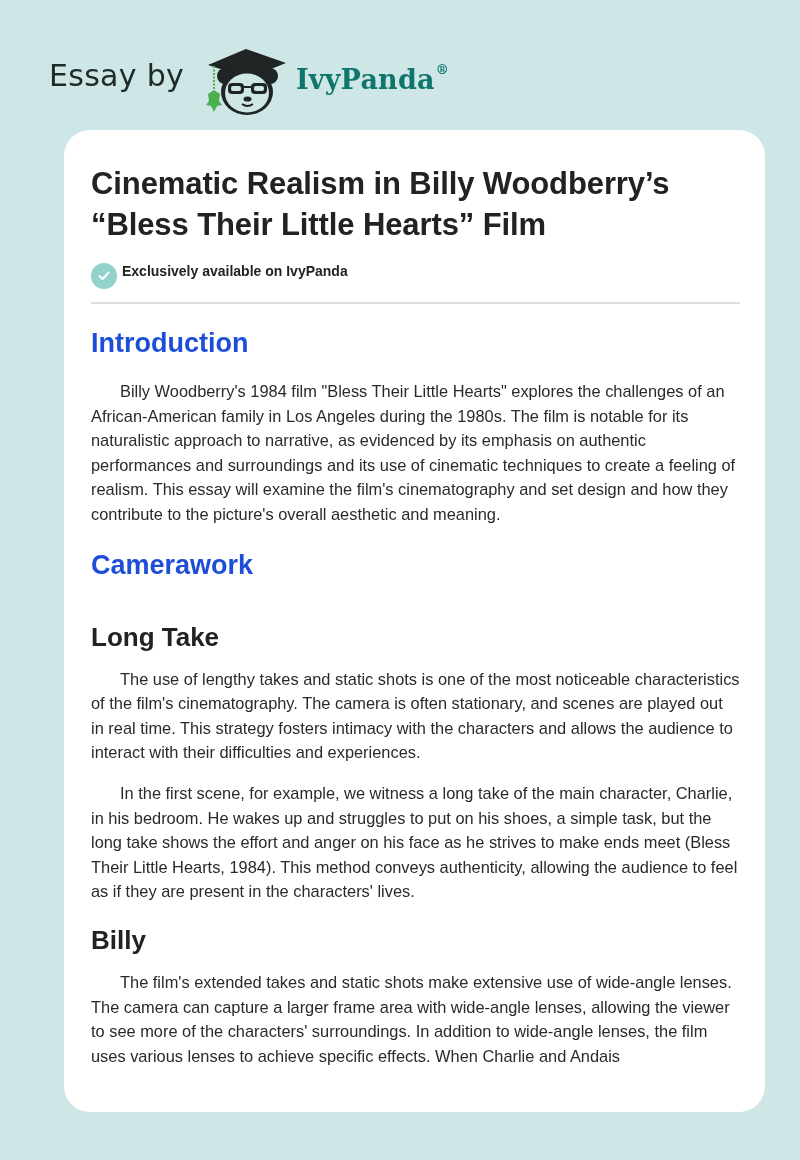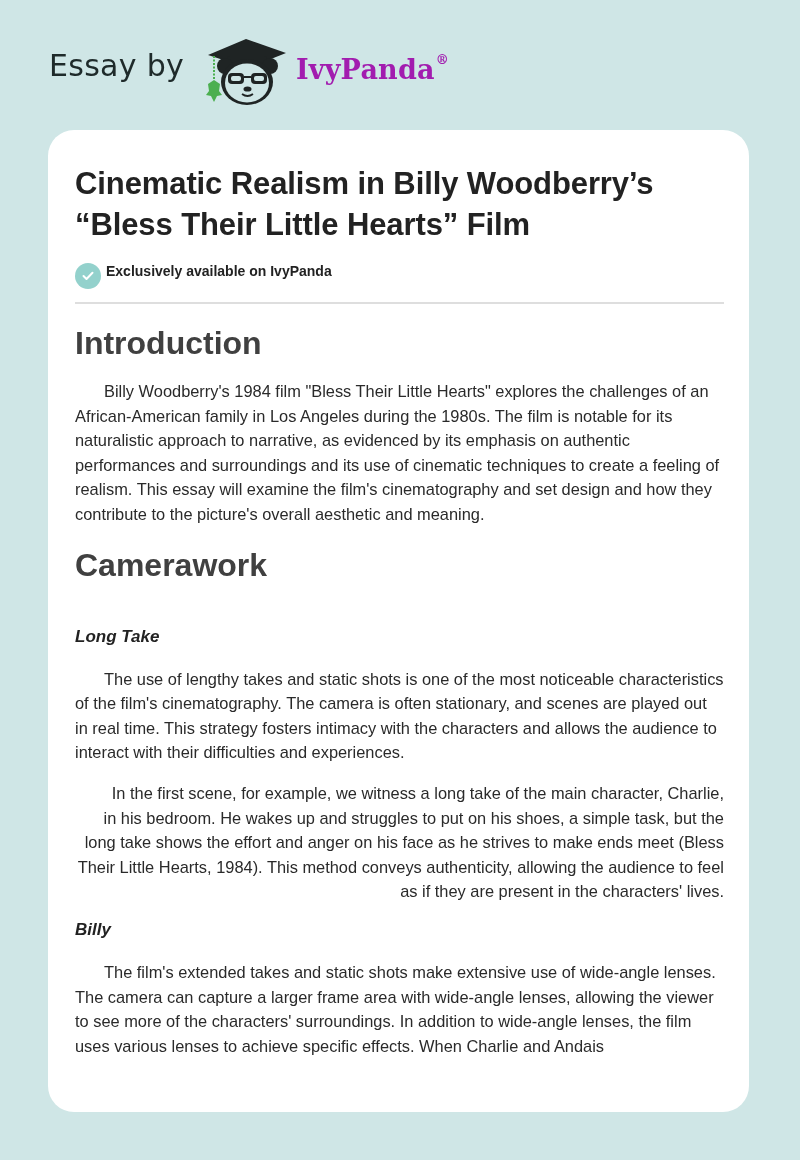--- a/index.html
+++ b/index.html
@@ -6,21 +6,21 @@
     html, body {
       width: 800px;
       height: 1160px;
       background: #cfe6e6;
       overflow: hidden;
       font-family: "Liberation Sans", sans-serif;
       color: #222;
     }
     .header {
       position: absolute;
-      left: 0; top: 0;
+      left: 0; top: 10px;
       width: 748px; height: 130px;
     }
     .brand-prefix {
       position: absolute;
       left: 49px; top: 48px;
       font-family: "DejaVu Sans", sans-serif;
       font-size: 30px;
       color: #1e2a2a;
       letter-spacing: 0.3px;
     }
@@ -28,34 +28,34 @@
       position: absolute;
       left: 200px; top: 36px;
       width: 92px; height: 72px;
     }
     .brand-name {
       position: absolute;
       left: 296px; top: 54px;
       font-family: "DejaVu Serif", serif;
       font-weight: bold;
       font-size: 27px;
-      color: #a21caf;
+      color: #0f766e;
       letter-spacing: 0.2px;
     }
     .brand-name sup {
       font-size: 13px;
       vertical-align: top;
       position: relative;
       top: -2px;
       margin-left: 1px;
       font-weight: bold;
     }
     .card {
       position: absolute;
-      left: 48px; top: 130px;
+      left: 64px; top: 130px;
       width: 701px; height: 982px;
       background: #ffffff;
       border-radius: 26px;
       overflow: hidden;
       padding-left: 20px;
     }
     .card-inner {
       position: absolute;
       left: 27px; top: 0;
       width: 649px;
@@ -96,44 +96,43 @@
       left: 0; top: 172px;
       width: 649px; height: 2px;
       background: #dedede;
     }
     .content {
       position: absolute;
       left: 0; top: 196px;
       width: 649px;
     }
     h2 {
-      font-size: 32px;
+      font-size: 27px;
       font-weight: bold;
       line-height: 34px;
-      color: #404040;
+      color: #1d4ed8;
       margin-bottom: 19px;
     }
     h3 {
-      font-size: 17px;
+      font-size: 26px;
       font-weight: bold;
       line-height: 30px;
       color: #222;
       margin-bottom: 15px;
-      font-style: italic;
     }
     p {
       font-size: 16.4px;
       line-height: 24.6px;
       color: #2a2a2a;
       text-indent: 29px;
       margin-bottom: 16px;
     }
     .sec-intro-p { margin-bottom: 21px; }
     .sec-camerawork-h { margin-bottom: 40px; }
-    .sec-longtake-p2 { margin-bottom: 11px; text-align: right; }
+    .sec-longtake-p2 { margin-bottom: 21px; }
   </style>
 </head>
 <body>
 
 <div class="header">
   <span class="brand-prefix">Essay by</span>
   <span class="logo-icon">
     <svg width="92" height="72" viewBox="0 0 92 72" xmlns="http://www.w3.org/2000/svg">
 
       <polygon points="8,19 46,3 86,17 48,32" fill="#1f2424"></polygon>

